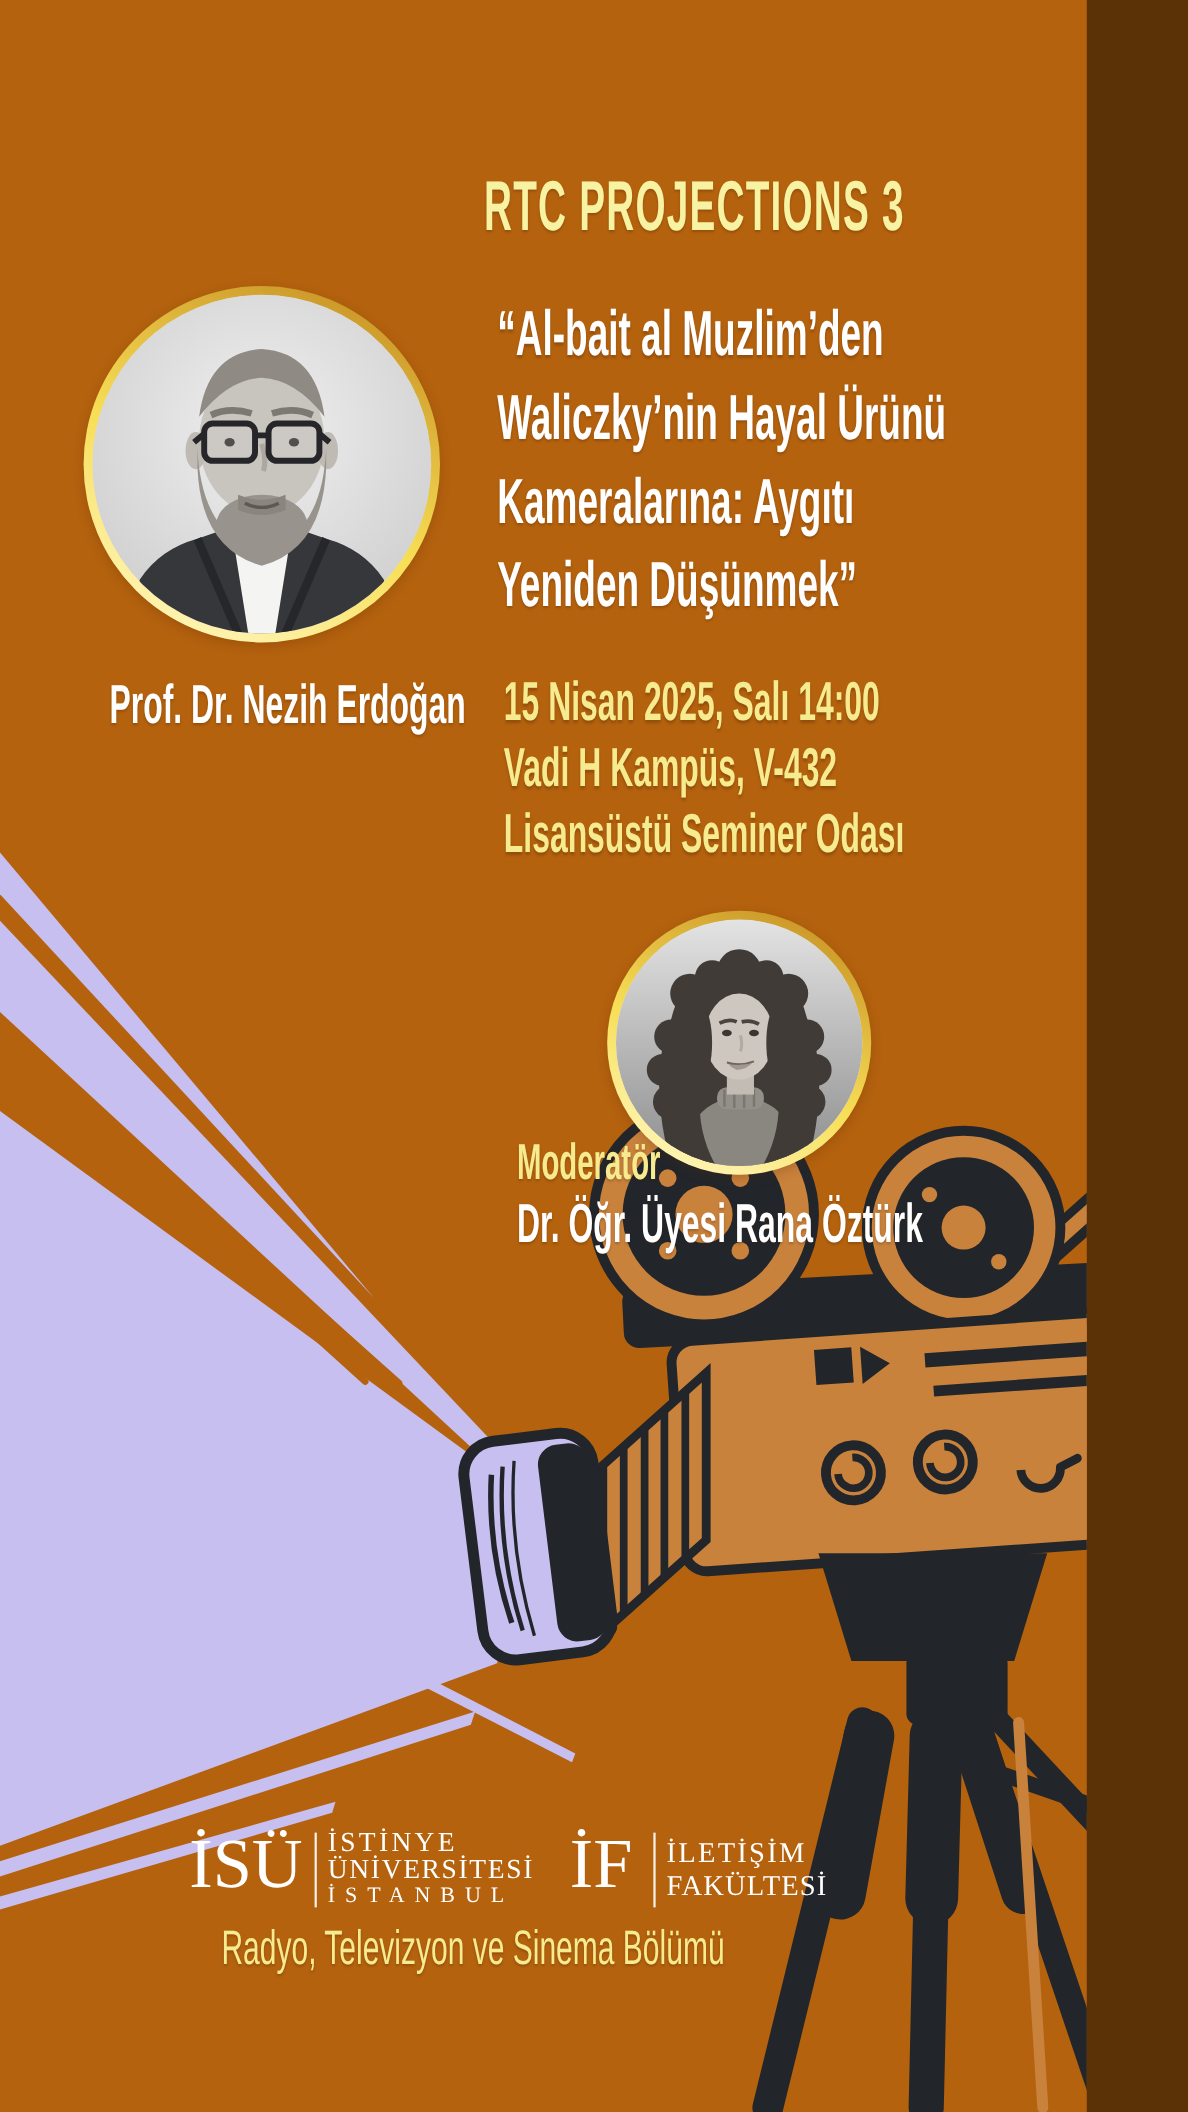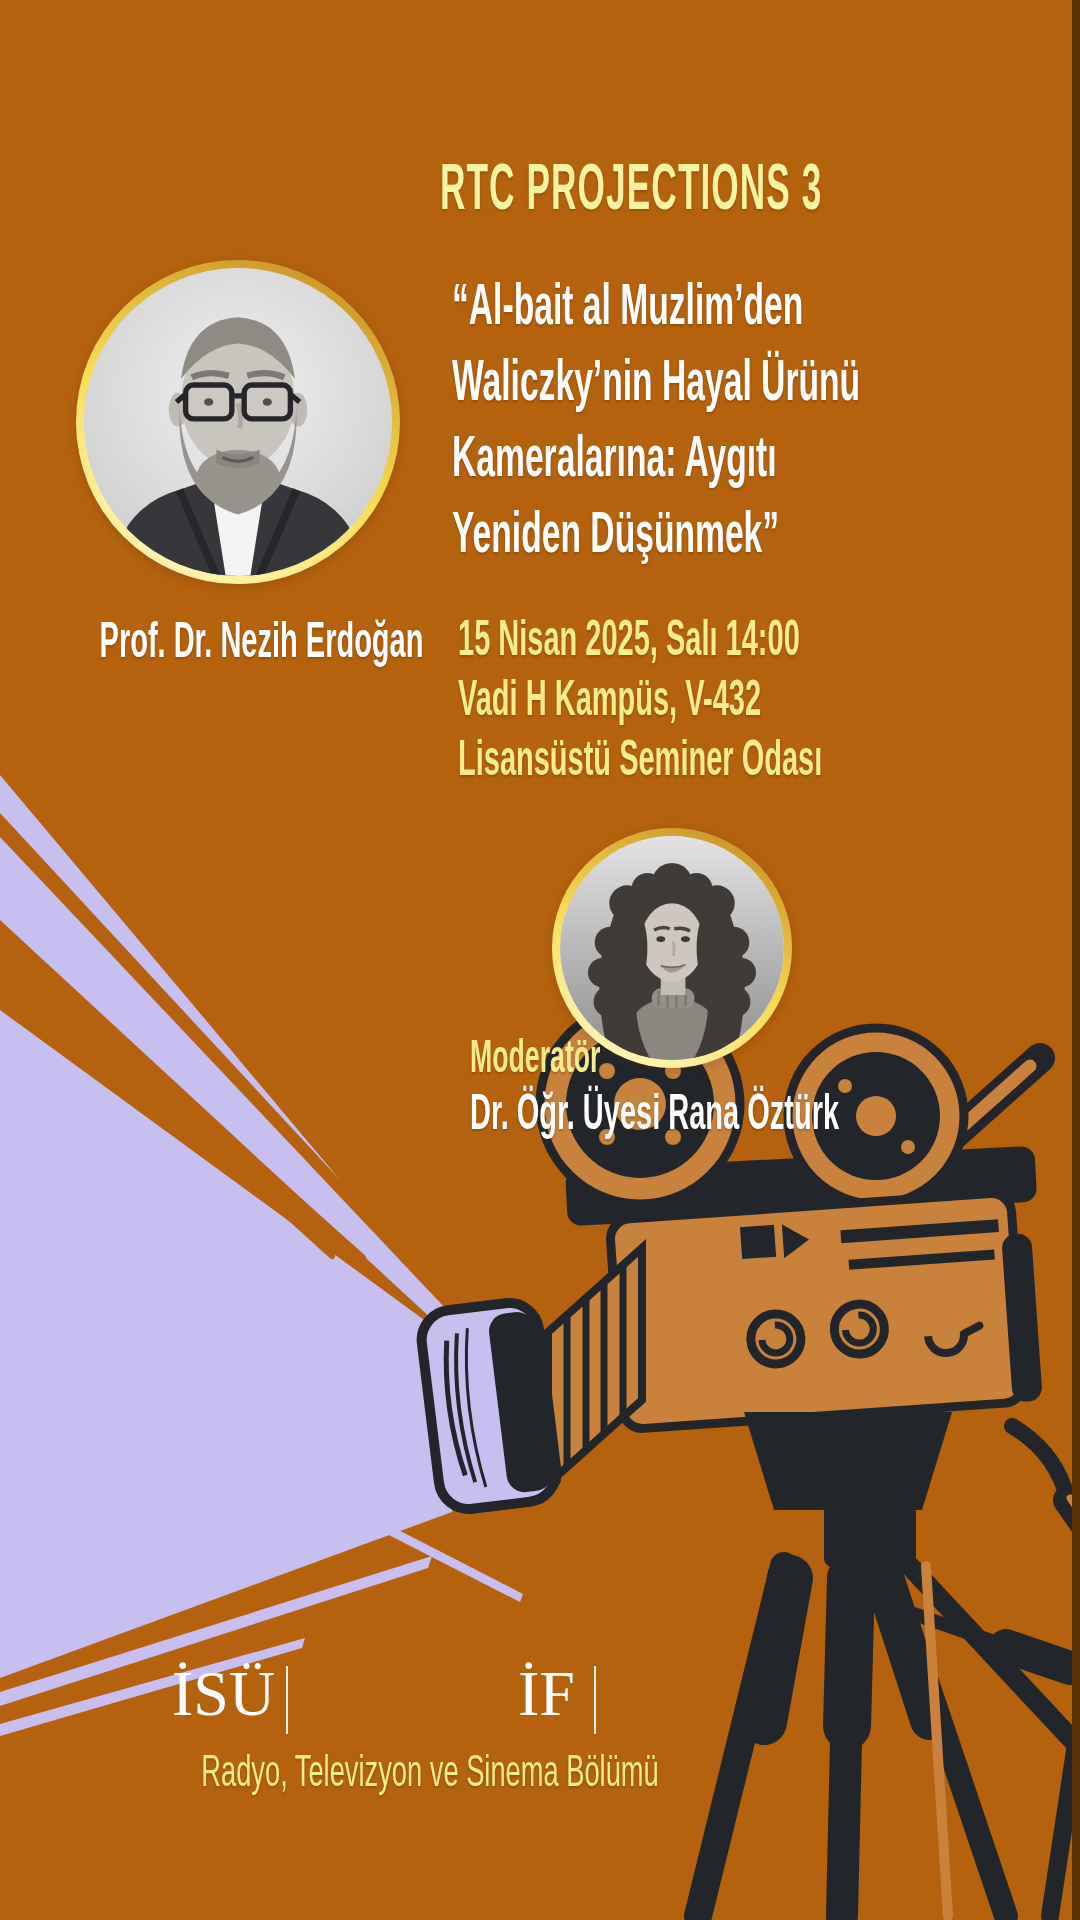--- a/index.html
+++ b/index.html
@@ -1,17 +1,17 @@
 <!DOCTYPE html>
 <html><head>
 <meta charset="utf-8">
 <style>
   html,body{margin:0;padding:0;background:#5a3205;}
   .canvas{
-    position:relative;width:1072px;height:1920px;overflow:hidden;
+    position:relative;width:988px;height:1920px;overflow:hidden;
     background:#B4620E;
     font-family:"Liberation Sans",sans-serif;
   }
   .abs{position:absolute;}
   .txt{position:absolute;transform-origin:left top;white-space:nowrap;}
   .txt.centered{transform-origin:center top;text-align:center;}
   .cond{transform:scaleX(0.58);}
   .cond-title{transform:scaleX(0.55);}
   .cond-wide{transform:scaleX(0.62);}
   .yellow{color:#F6EC8F;}
@@ -219,19 +219,28 @@
         <path d="M90,116 Q101,119 112,115" stroke="#6E6660" stroke-width="1.5" fill="none"></path>
       </svg>
     </div>
   </div>
 
   <div class="txt cond yellow bold shadow" style="left:470px;top:1030px;font-size:46px;line-height:52px;">Moderatör</div>
   <div class="txt cond white bold shadow" style="left:470px;top:1084px;font-size:50px;line-height:56px;">Dr. Öğr. Üyesi Rana Öztürk</div>
 
   <div class="abs serif white" style="left:172px;top:1656px;font-size:64px;line-height:76px;"><span>İSÜ</span></div>
   <div class="logo-divider" style="left:286px;top:1666px;height:68px;"></div>
+  <div class="abs serif logo-stack" style="left:298px;top:1664px;">
+    <div style="font-size:25px;line-height:24px;letter-spacing:3px;">İSTİNYE</div>
+    <div style="font-size:25px;line-height:24px;letter-spacing:1.5px;">ÜNİVERSİTESİ</div>
+    <div style="font-size:20px;line-height:23px;letter-spacing:9px;">İSTANBUL</div>
+  </div>
 
   <div class="abs serif white" style="left:518px;top:1656px;font-size:64px;line-height:76px;text-align:right;"><span>İF</span></div>
   <div class="logo-divider" style="left:594px;top:1666px;height:68px;"></div>
+  <div class="abs serif logo-stack" style="left:606px;top:1670px;">
+    <div style="font-size:26px;line-height:30px;letter-spacing:2px;">İLETİŞİM</div>
+    <div style="font-size:26px;line-height:30px;letter-spacing:1px;">FAKÜLTESİ</div>
+  </div>
 
   <div class="txt centered cond-wide yellow shadow" style="left:0px;top:1746px;width:860px;font-size:44px;line-height:50px;">Radyo, Televizyon ve Sinema Bölümü</div>
 
 </div>
 
 </body></html>

